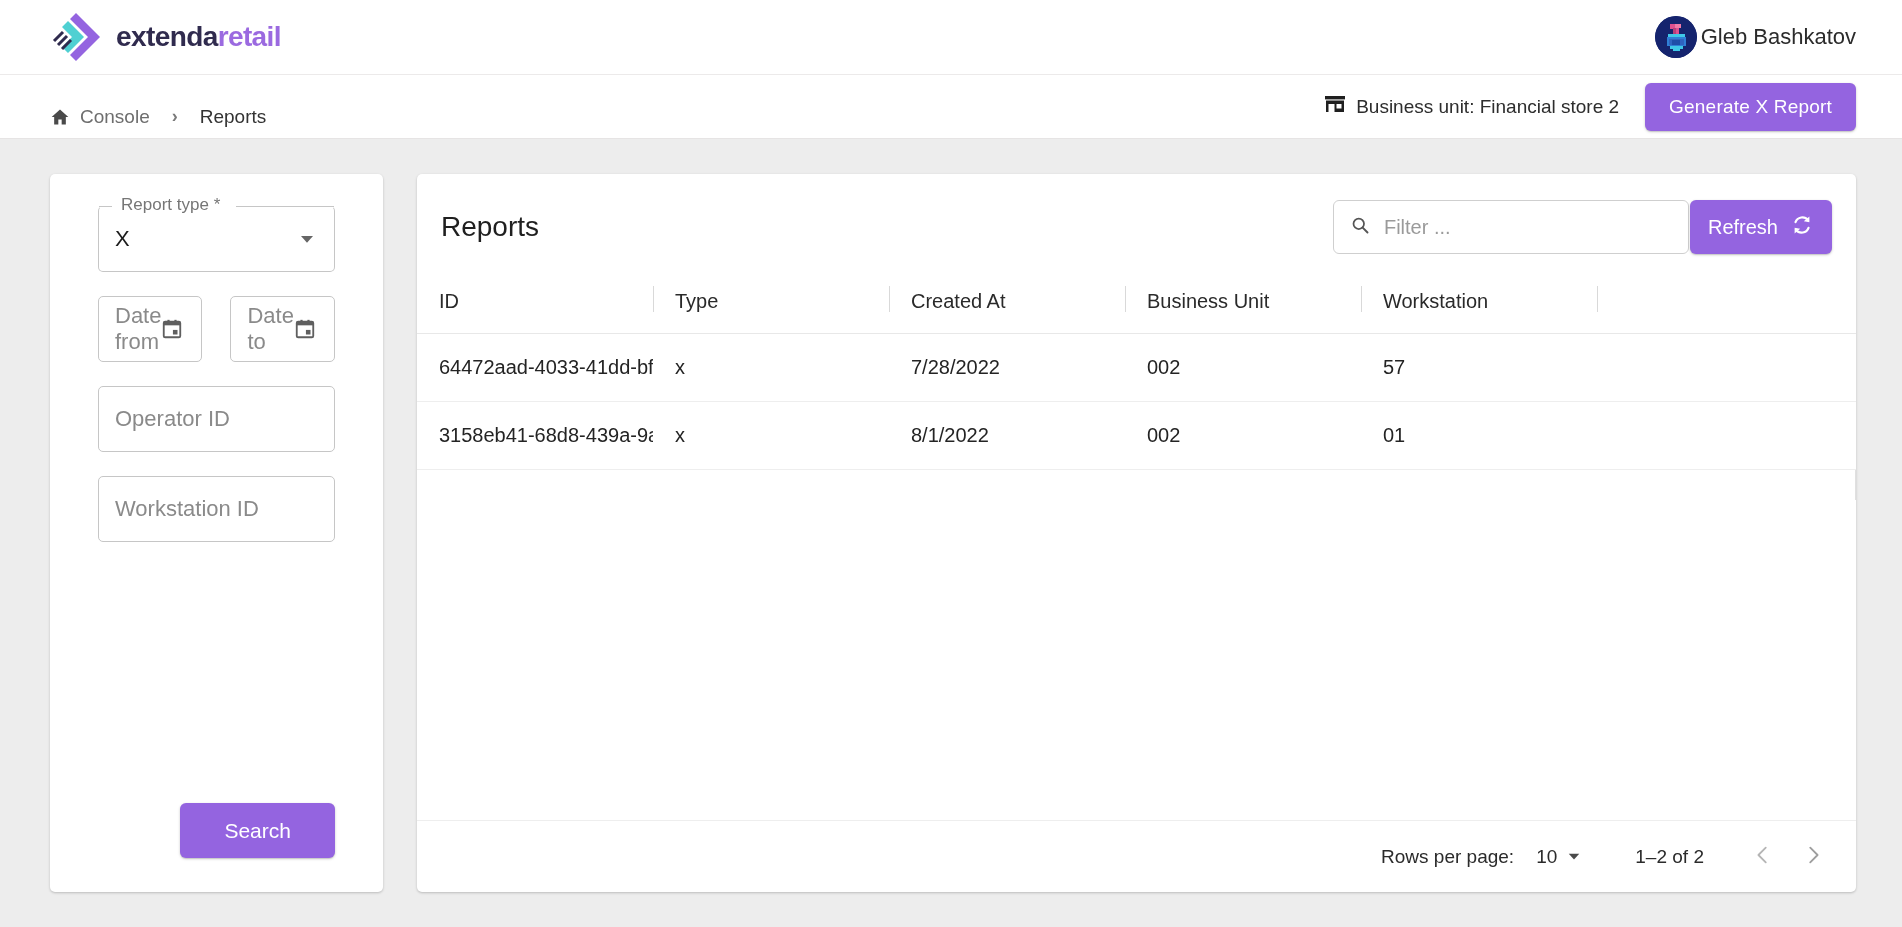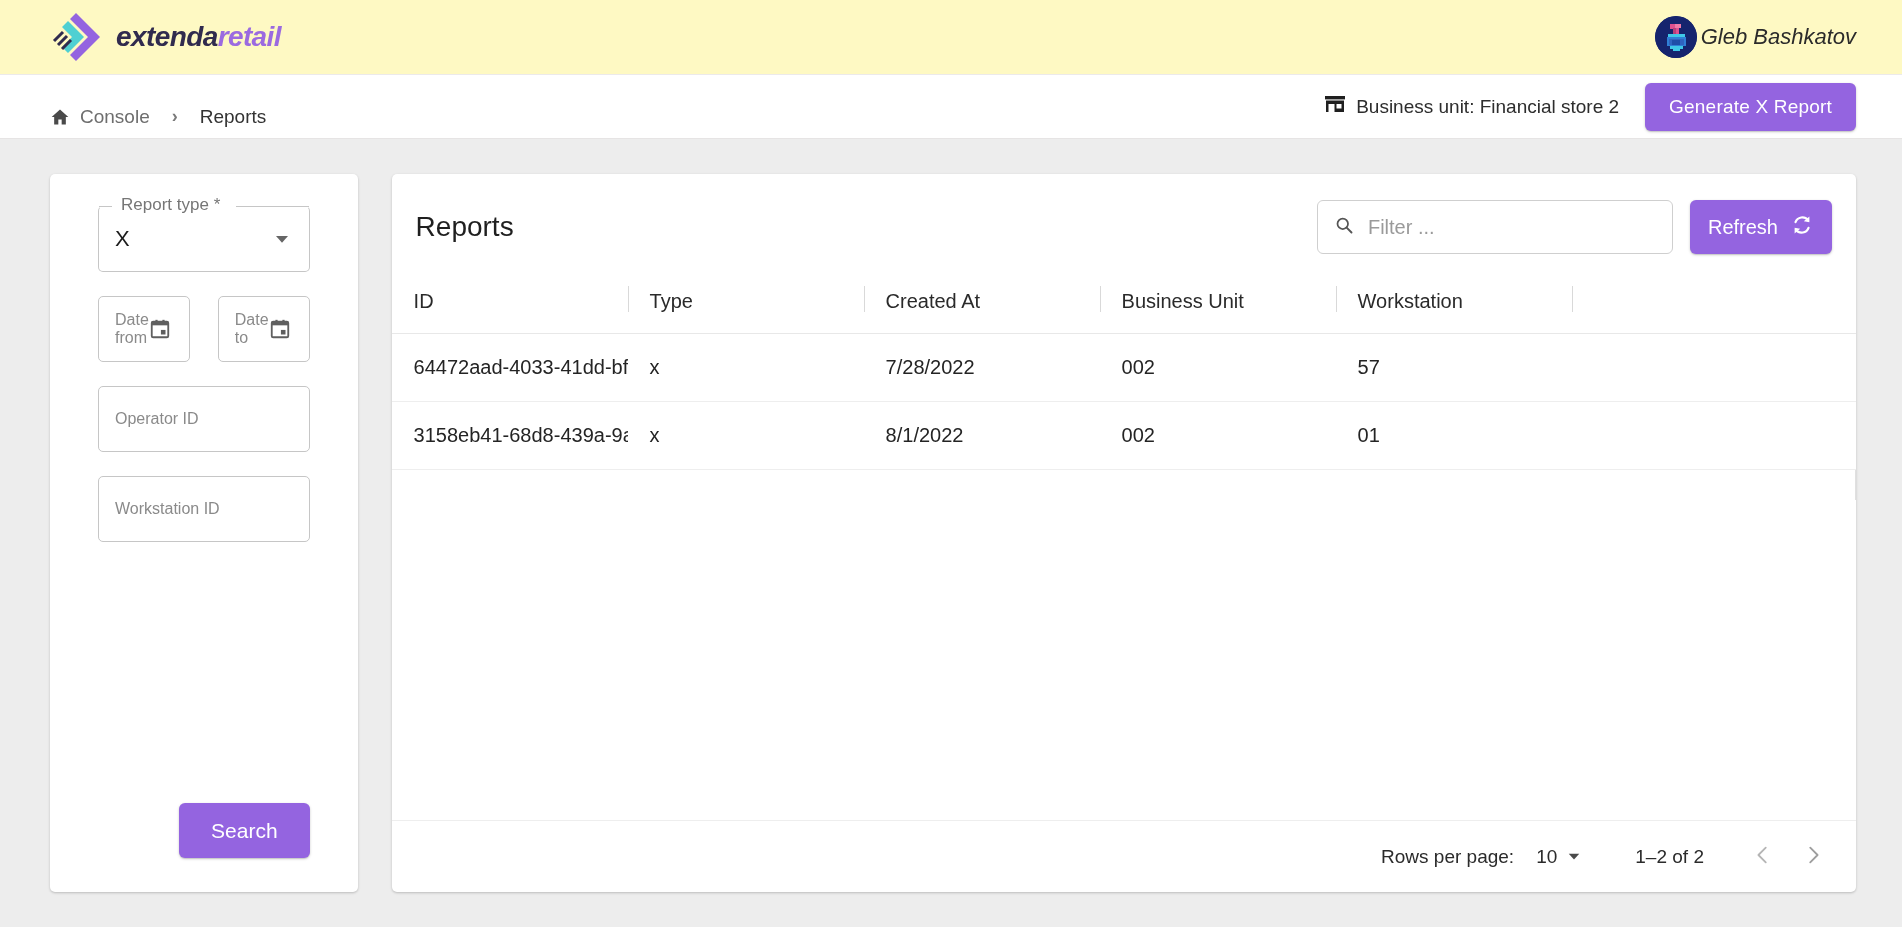--- a/index.html
+++ b/index.html
@@ -8,27 +8,26 @@
     margin: 0; padding: 0;
     width: 1902px; height: 927px;
     background: #ededed;
     font-family: "Liberation Sans", sans-serif;
     overflow: hidden;
   }
 
   
   .topbar {
     height: 75px;
-    background: #fef9c3;
+    background: #ffffff;
     display: flex;
     align-items: center;
     justify-content: space-between;
     padding: 0 46px 0 50px;
     border-bottom: 1px solid #eceaea;
-    font-style: italic;
   }
   .brand { display: flex; align-items: center; gap: 14px; }
   .brand-mark { width: 52px; height: 52px; position: relative; }
   .brand-text {
     font-size: 28px; font-weight: bold; letter-spacing: -0.6px;
     display: flex; align-items: baseline;
   }
   .brand-text .w1 { color: #302b4e; }
   .brand-text .w2 { color: #9b6ae0; }
 
@@ -101,46 +100,46 @@
   .notch-line .seg.left { width: 13px; }
   .notch-line .seg.right { flex: 1 1 auto; }
   .notch-gap { width: 124px; height: 1px; }
   .mlabel {
     position: absolute; top: -12px; left: 17px;
     background: #fff; padding: 0 5px;
     font-size: 17px; color: #767676; white-space: nowrap;
   }
   .mlabel .req { color: #767676; }
   .mvalue { font-size: 22px; color: #1c1c1c; }
-  .mplaceholder { font-size: 16px; color: #8a8a8a; }
+  .mplaceholder { font-size: 22px; color: #8a8a8a; }
   .field-icon { margin-left: auto; display: flex; align-items: center; }
 
   .row2 { display: flex; gap: 28px; margin-bottom: 24px; }
   .row2 .mfield { flex: 1 1 0; margin-bottom: 0; }
 
   .spacer { flex: 1 1 auto; }
   .left-actions { display: flex; justify-content: flex-end; }
   .btn-search {
     background: #9464e0; color: #fff; border: none; border-radius: 6px;
     font-family: "Liberation Sans", sans-serif;
-    font-size: 21px; height: 55px; padding: 0 32px; cursor: pointer;
+    font-size: 21px; height: 55px; padding: 0 44px; cursor: pointer;
     box-shadow: 0 1px 3px rgba(0,0,0,.18), 0 1px 1px rgba(0,0,0,.10);
   }
 
   
   .right-card {
     flex: 1 1 auto; height: 718px;
     display: flex; flex-direction: column; position: relative; overflow: hidden;
   }
   .rhead {
     display: flex; align-items: center; justify-content: space-between;
     padding: 26px 24px 22px 24px;
   }
   .rtitle { font-size: 28px; color: #1f1f1f; }
-  .rhead-right { display: flex; align-items: center; gap: 17px; }
+  .rhead-right { display: flex; align-items: center; gap: 1px; }
   .filterbox {
     width: 356px; height: 54px; border: 1px solid #cfcfcf; border-radius: 6px;
     display: flex; align-items: center; gap: 12px; padding: 0 16px;
   }
   .filterbox input {
     border: none; outline: none; flex: 1 1 auto;
     font-family: "Liberation Sans", sans-serif; font-size: 20px; color: #333;
     background: transparent;
   }
   .filterbox input::placeholder { color: #9a9a9a; }

